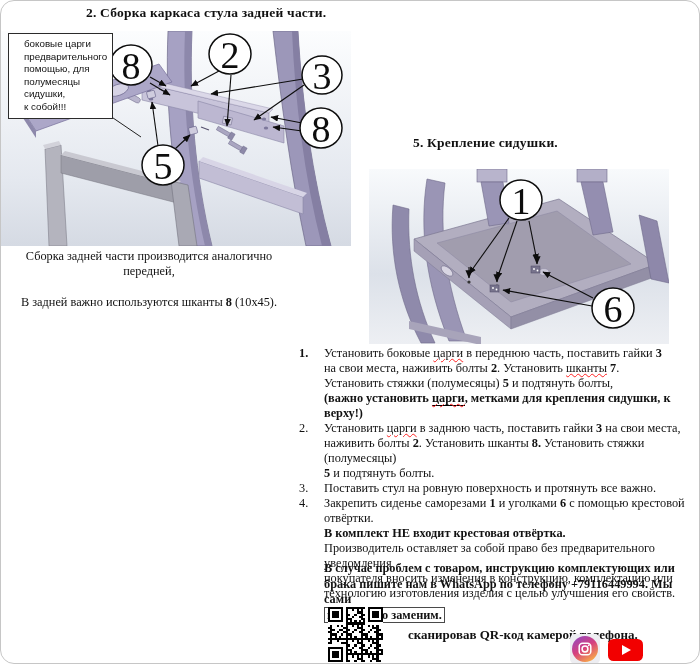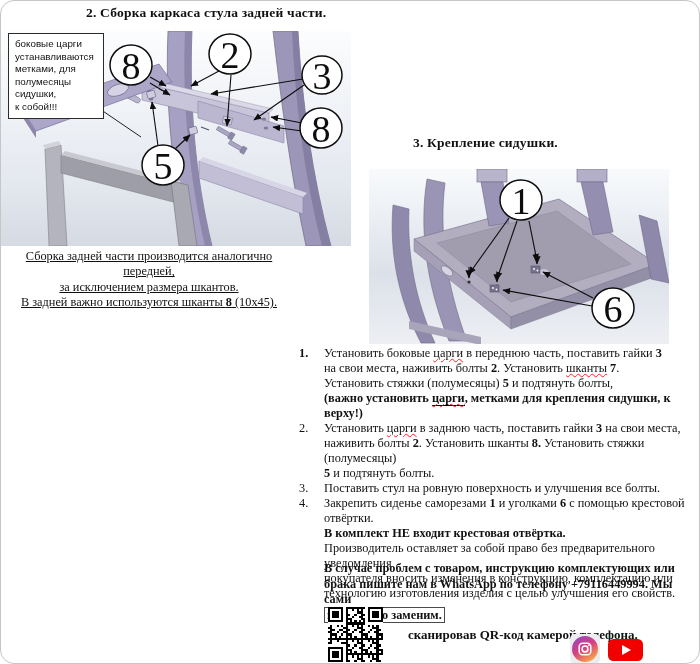--- a/index.html
+++ b/index.html
@@ -3,27 +3,27 @@
 <meta charset="utf-8">
 <style>
   html,body{margin:0;padding:0;background:#fff;}
   .page{position:relative;width:700px;height:664px;background:#fff;box-sizing:border-box;
         border:1px solid #c6c6c6;border-radius:14px;overflow:hidden;
         font-family:"Liberation Serif","DejaVu Serif",serif;color:#111;}
   .h1{position:absolute;font-weight:bold;font-size:13.5px;letter-spacing:.2px;white-space:nowrap;}
   #heading-back{left:85px;top:4px;}
   #heading-seat{left:412px;top:134px;}
   .notebox{position:absolute;left:7px;top:32px;width:86px;background:#fff;border:1px solid #2b2b2b;
-           padding:4px 2px 4px 6px;font-family:"Liberation Sans","DejaVu Sans",sans-serif;
+           padding:4px 2px 4px 15px;font-family:"Liberation Sans","DejaVu Sans",sans-serif;
            font-size:9.8px;line-height:12.6px;z-index:3;}
   .svgabs{position:absolute;}
   #svg-back{left:0;top:30px;}
   #svg-seat{left:368px;top:168px;}
   .caption{position:absolute;left:2px;top:248px;width:292px;text-align:center;
-           font-size:12.3px;line-height:15.4px;text-decoration:underline;}
+           font-size:12.3px;line-height:15.4px;}
   #steps{position:absolute;left:298px;top:345px;width:404px;font-size:12.3px;line-height:15px;}
   .step{display:flex;}
   .step .mk{width:25px;flex:none;}
   .sbody{flex:1;}
   #warranty{position:absolute;left:323px;top:560px;width:378px;font-size:12.3px;line-height:15.5px;}
   #qr-wrap{position:absolute;left:327px;top:606px;width:55px;height:55px;}
   #qrtext{position:absolute;left:407px;top:608px;width:290px;font-size:13px;line-height:17px;}
   .b{font-weight:bold;}
   .bu{font-weight:bold;}
   .sp{text-decoration:underline;text-decoration-style:wavy;text-decoration-color:#f22;text-decoration-thickness:1px;}
@@ -147,25 +147,25 @@
     <g>
       <ellipse class="callout-c" cx="320" cy="97" rx="21" ry="20"></ellipse>
       <text class="callout-num" x="320" y="111">8</text>
     </g>
     <g>
       <ellipse class="callout-c" cx="162" cy="134" rx="21" ry="20"></ellipse>
       <text class="callout-num" x="162" y="148">5</text>
     </g>
   </svg>
 
-  <div class="notebox"><span>боковые царги</span><br><span>устанавливаются</span><br><span>метками, для</span><br><span>полумесяцы сидушки,</span><br><span>к собой!!!</span></div>
-
-  <div class="caption"><span>Сборка задней части производится аналогично передней,</span><br><span>за исключением размера шкантов.</span><br><span>В задней важно используются шканты </span><span class="b">8</span><span> (10x45).</span></div>
-
-  <div class="h1" id="heading-seat">3.  Крепление сидушки.</div>
+  <div class="notebox"><span>боковые царги</span><br><span>предварительного</span><br><span>помощью, для</span><br><span>полумесяцы сидушки,</span><br><span>к собой!!!</span></div>
+
+  <div class="caption"><span>Сборка задней части производится аналогично передней,</span><br><br><span>В задней важно используются шканты </span><span class="b">8</span><span> (10x45).</span></div>
+
+  <div class="h1" id="heading-seat">5.  Крепление сидушки.</div>
 
   <svg id="svg-seat" class="svgabs" width="300" height="175" viewBox="0 0 300 175">
     <defs>
       <linearGradient id="bgB" x1="0" y1="0" x2="0" y2="1">
         <stop offset="0" stop-color="#f8fafc"></stop>
           <stop offset="0.6" stop-color="#dce1e9"></stop>
           <stop offset="1" stop-color="#edeff3"></stop>
       </linearGradient>
       <marker id="arrB" markerWidth="8" markerHeight="8" refX="6.5" refY="3" orient="auto">
         <path d="M0,0 L7,3 L0,6 Z" fill="#0d0d0d"></path>
@@ -232,21 +232,21 @@
       <div class="step">
         <span class="mk b">1.</span>
         <div class="sbody"><span>Установить боковые </span><span class="sp">царги</span><span> в переднюю часть, поставить гайки </span><span class="b">3</span><br><span>на свои места, наживить болты </span><span class="b">2</span><span>. Установить </span><span class="sp">шканты</span><span> </span><span class="b">7</span><span>.</span><br><span>Установить стяжки (полумесяцы) </span><span class="b">5</span><span> и подтянуть болты,</span><br><span class="bu">(важно установить </span><span class="busp">царги</span><span class="bu">, метками для крепления сидушки, к верху!)</span></div>
       </div>
       <div class="step">
         <span class="mk">2.</span>
         <div class="sbody"><span>Установить </span><span class="sp">царги</span><span> в заднюю часть, поставить гайки </span><span class="b">3</span><span> на свои места,</span><br><span>наживить болты </span><span class="b">2</span><span>. Установить шканты </span><span class="bu">8.</span><span> Установить стяжки (полумесяцы)</span><br><span class="b">5</span><span> и подтянуть болты.</span></div>
       </div>
       <div class="step">
         <span class="mk">3.</span>
-        <div class="sbody"><span>Поставить стул на ровную поверхность и улучшения все болты.</span></div>
+        <div class="sbody"><span>Поставить стул на ровную поверхность и протянуть все важно.</span></div>
       </div>
       <div class="step">
         <span class="mk">4.</span>
         <div class="sbody"><span> Закрепить сиденье саморезами </span><span class="b">1</span><span> и уголками </span><span class="b">6</span><span> с помощью крестовой</span><br><span>отвёртки.</span><br><span class="bu">В комплект НЕ входит крестовая отвёртка.</span><br><span>Производитель оставляет за собой право без предварительного уведомления</span><br><span>покупателя вносить изменения в конструкцию, комплектацию или</span><br><span>технологию изготовления изделия с целью улучшения его свойств.</span></div>
       </div>
     </div>
 
   <div id="warranty"><span class="bu">В случае проблем с товаром, инструкцию комплектующих или</span><br><span class="bu">брака пишите нам в WhatsApp по телефону +79116449994. Мы сами</span><br><span class="bu boxed">всё быстро заменим.</span></div>
 
   <div id="qr-wrap">

